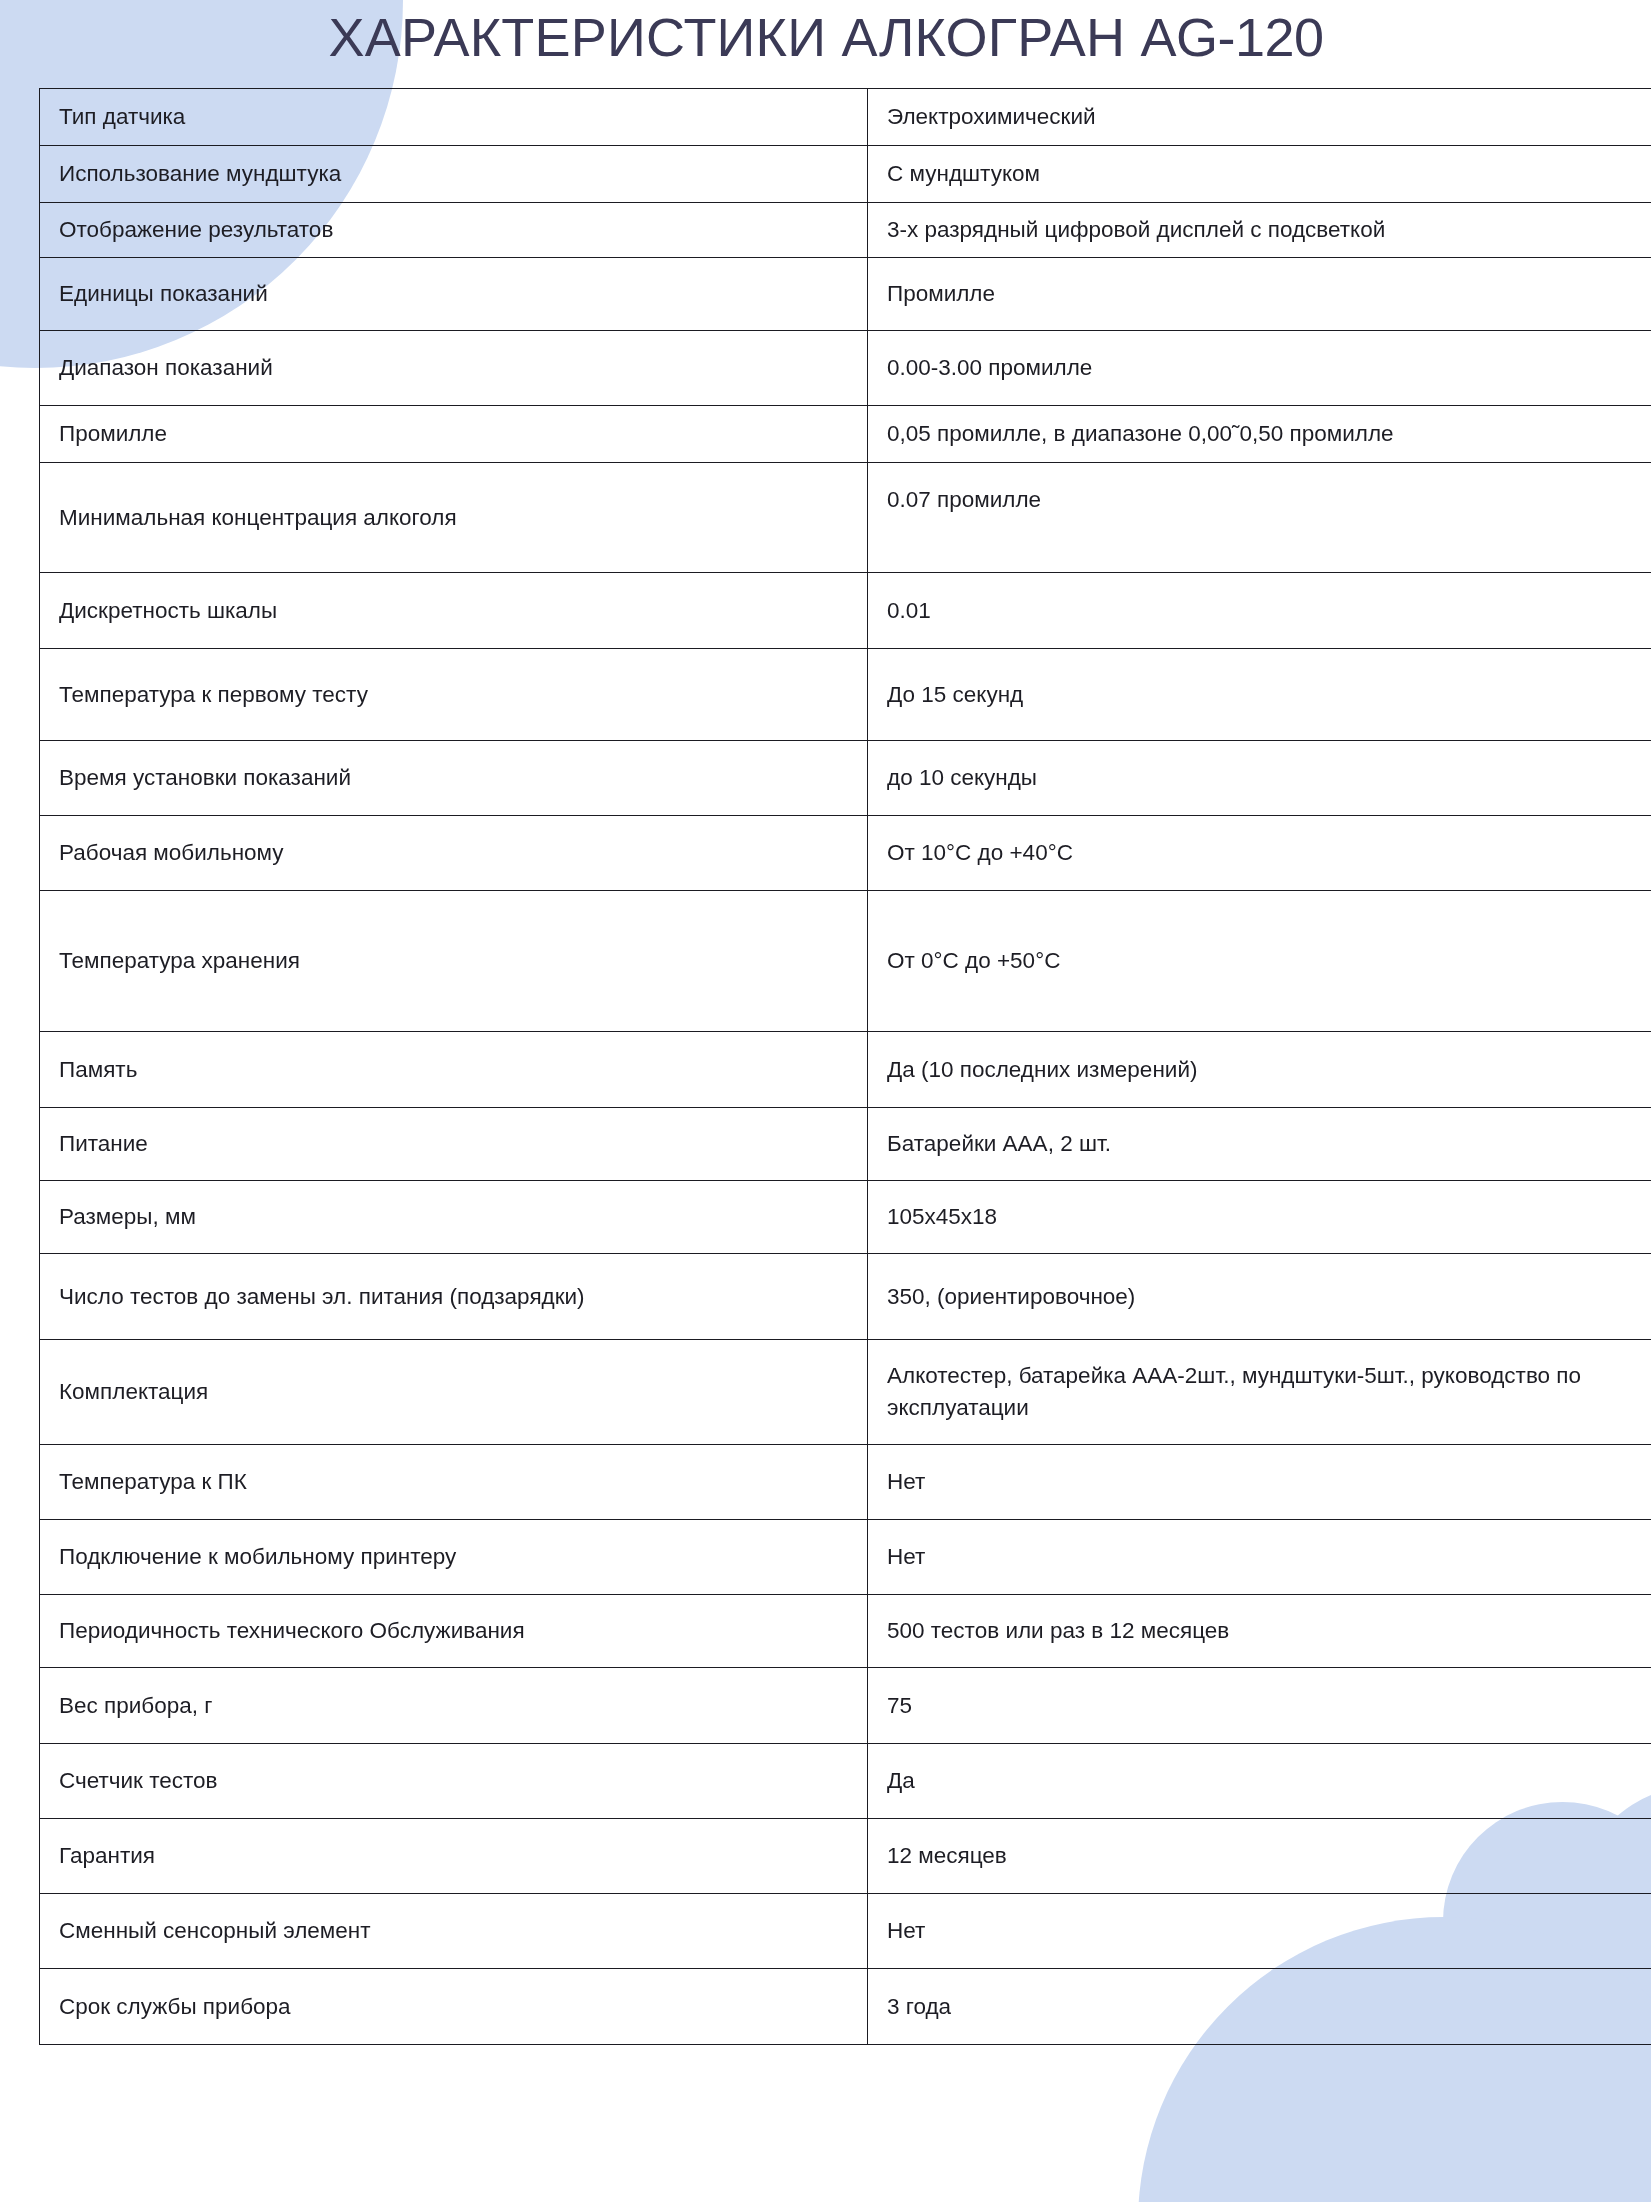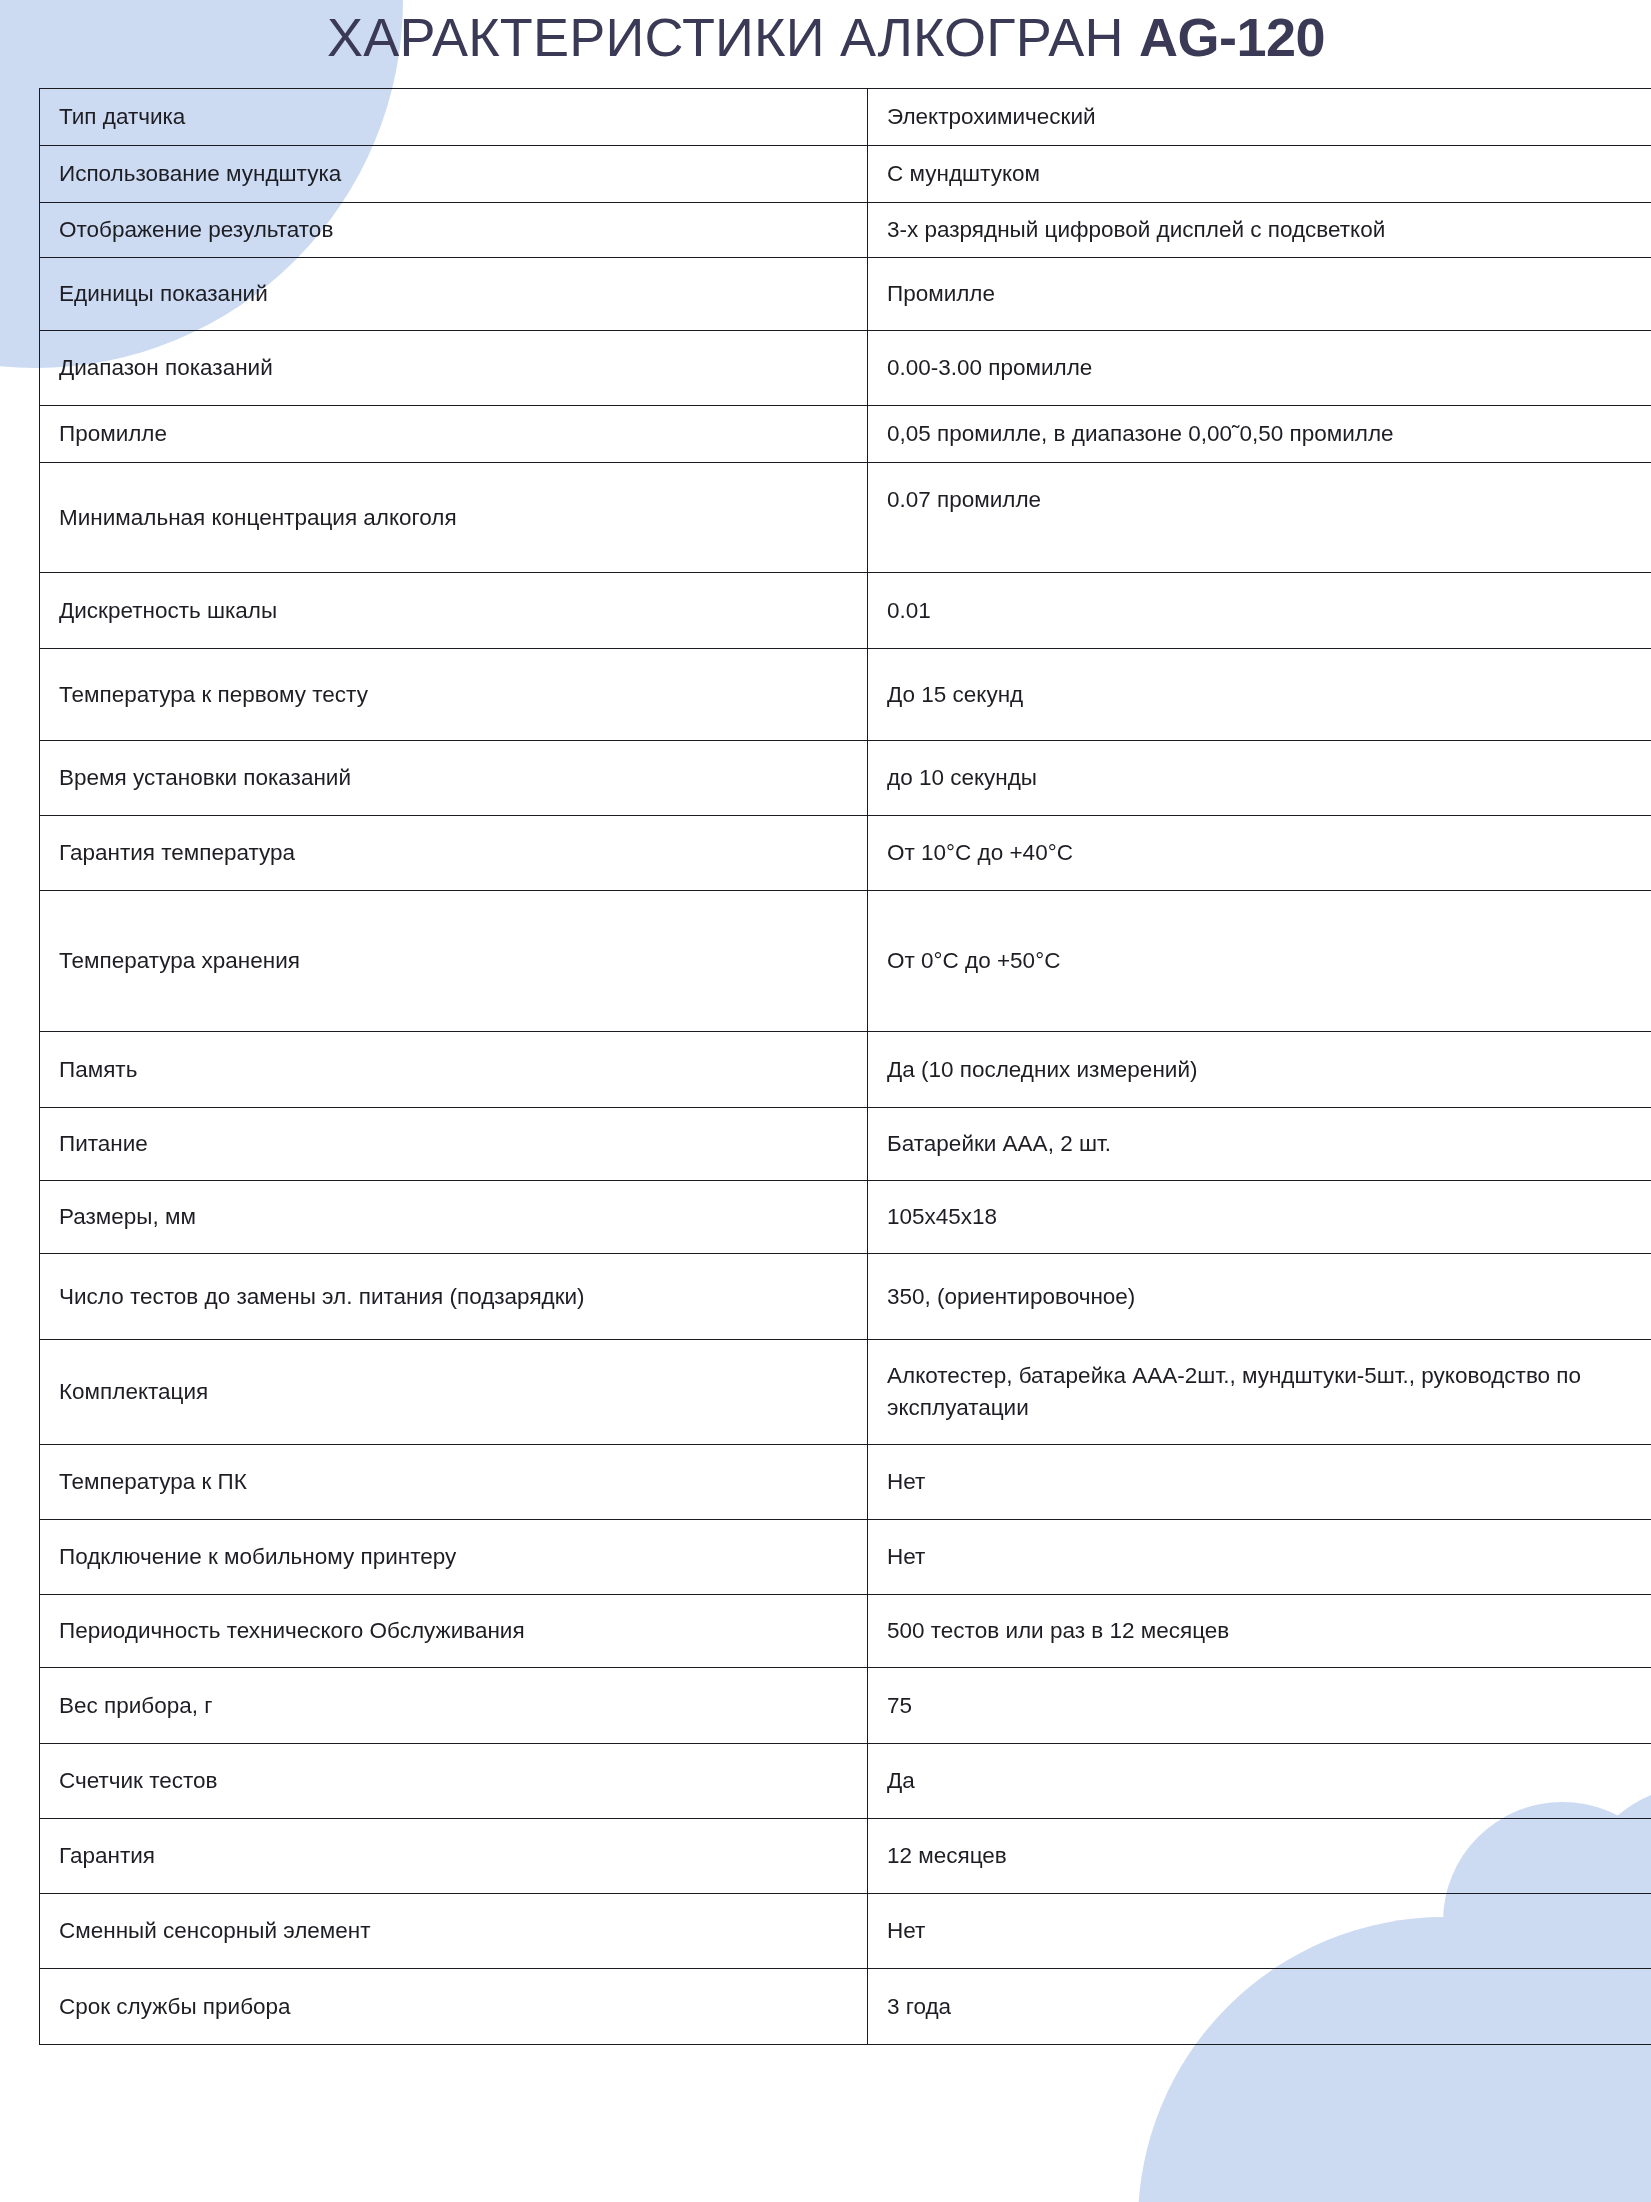--- a/index.html
+++ b/index.html
@@ -68,21 +68,21 @@
     top: 5.7px;
     z-index: 3;
     text-align: center;
     color: #3b3a56;
     font-size: 54px;
     letter-spacing: 0.2px;
     font-weight: 400;
     white-space: nowrap;
   }
   .title .model {
-    font-weight: 700;
+    font-weight: 400;
     letter-spacing: -0.5px;
   }
 
   
   .spec-table-wrap {
     position: absolute;
     left: 39px;
     top: 88px;
     width: 1574px;
     z-index: 2;
@@ -166,21 +166,21 @@
           </tr>
           <tr style="height: 92px;">
             <td class="k">Температура к первому тесту</td>
             <td class="v">До 15 секунд</td>
           </tr>
           <tr style="height: 75px;">
             <td class="k">Время установки показаний</td>
             <td class="v">до 10 секунды</td>
           </tr>
           <tr style="height: 75px;">
-            <td class="k">Гарантия температура</td>
+            <td class="k">Рабочая мобильному</td>
             <td class="v">От 10°С до +40°С</td>
           </tr>
           <tr style="height: 141px;">
             <td class="k">Температура хранения</td>
             <td class="v">От 0°С до +50°С</td>
           </tr>
           <tr style="height: 76px;">
             <td class="k">Память</td>
             <td class="v">Да (10 последних измерений)</td>
           </tr>

